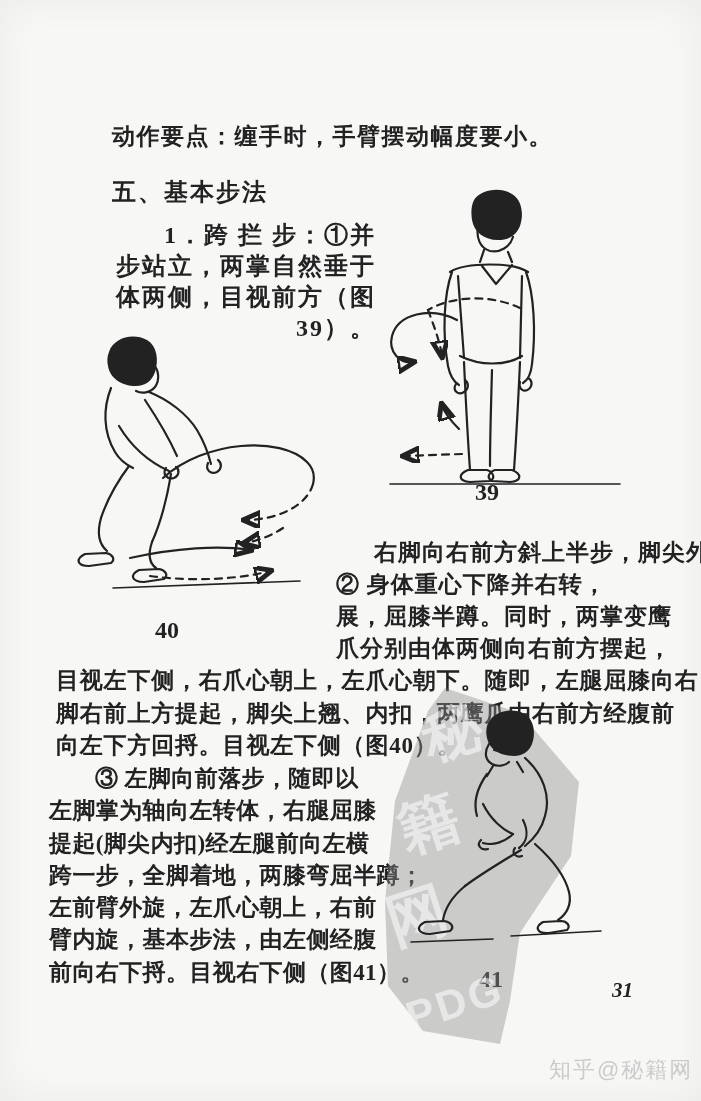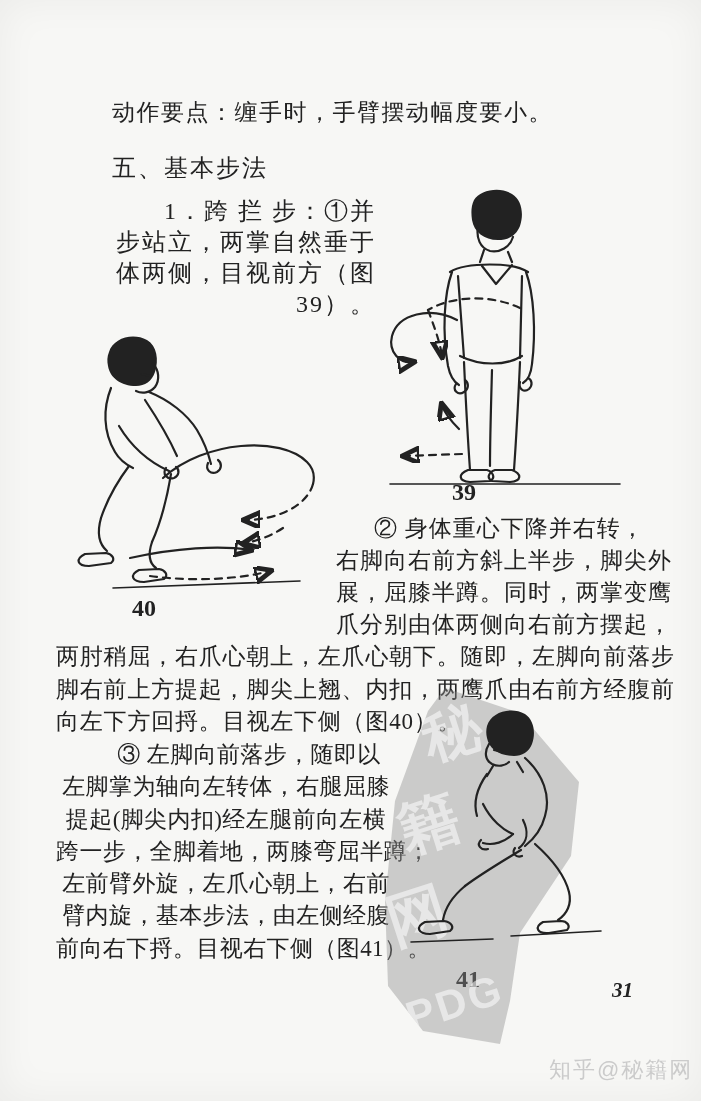--- a/index.html
+++ b/index.html
@@ -10,34 +10,34 @@
     --corner-wm:#cbcbcb;
   }
   html,body{margin:0;padding:0;background:#e9e9e9;}
   .page{
     position:relative;width:701px;height:1101px;margin:0 auto;
     background:var(--paper);overflow:hidden;
     font-family:"Liberation Serif","DejaVu Serif",serif;
     color:var(--ink);
     box-shadow:inset 0 0 40px rgba(0,0,0,0.05);
   }
-  .tblock{position:absolute;font-weight:400;}
+  .tblock{position:absolute;font-weight:700;margin-top:24px;}
   .tblock .line{white-space:nowrap;}
   .intro{left:112px;top:97px;font-size:23px;letter-spacing:1.5px;}
   .heading{left:112px;top:152px;font-size:24px;letter-spacing:2px;text-align:center;}
   .para1{left:60px;top:196px;width:316px;font-size:24px;line-height:31px;letter-spacing:2px;text-align:right;}
   .para1 .line:first-child{padding-left:50px;}
   .para2{left:336px;top:513px;width:336px;font-size:23px;line-height:32px;letter-spacing:1px;}
   .para2 .line:first-child{padding-left:38px;}
   .bridge{left:56px;top:641px;width:616px;font-size:23px;line-height:32.5px;letter-spacing:0.8px;}
-  .para3{left:56px;top:739px;width:340px;font-size:23px;line-height:32.3px;letter-spacing:0.4px;text-align:center;}
+  .para3{left:49px;top:739px;width:340px;font-size:23px;line-height:32.3px;letter-spacing:0.4px;}
   .para3 .line:first-child{padding-left:46px;}
-  .caption{position:absolute;font-weight:700;font-size:24px;width:70px;text-align:left;}
+  .caption{position:absolute;font-weight:700;font-size:24px;width:70px;text-align:center;}
   .cap39{left:452px;top:479px;}
-  .cap40{left:132px;top:595px;}
+  .cap40{left:132px;top:617px;}
   .cap41{left:456px;top:966px;}
   .pagenum{position:absolute;left:588px;top:978px;font-weight:700;font-style:italic;font-size:21px;margin-left:24px;}
   .fig{position:absolute;z-index:2;}
   .fig39{left:362px;top:186px;}
   .fig40{left:45px;top:330px;}
   .fig41{left:395px;top:700px;}
   .fig path{stroke:var(--ink);stroke-width:2.2;fill:none;stroke-linecap:round;stroke-linejoin:round;}
   .fig path.hair{fill:var(--ink);stroke:none;}
   .fig path.thin{stroke-width:1.6;}
   .fig path.dash{stroke-dasharray:7 6;}
@@ -81,28 +81,28 @@
   </div>
 
   <div class="tblock para1">
     <div class="line">1．跨 拦 步：①并</div>
     <div class="line">步站立，两掌自然垂于</div>
     <div class="line">体两侧，目视前方（图</div>
     <div class="line">39）。</div>
   </div>
 
   <div class="tblock para2">
+    <div class="line">右脚向右前方斜上半步，脚尖外</div>
     <div class="line">② 身体重心下降并右转，</div>
-    <div class="line">右脚向右前方斜上半步，脚尖外</div>
     <div class="line">展，屈膝半蹲。同时，两掌变鹰</div>
     <div class="line">爪分别由体两侧向右前方摆起，</div>
   </div>
 
   <div class="tblock bridge">
-    <div class="line">两肘稍屈，右爪心朝上，左爪心朝下。随即，左脚向前落步</div>
+    <div class="line">目视左下侧，右爪心朝上，左爪心朝下。随即，左腿屈膝向右</div>
     <div class="line">脚右前上方提起，脚尖上翘、内扣，两鹰爪由右前方经腹前</div>
     <div class="line">向左下方回捋。目视左下侧（图40）。</div>
   </div>
 
   <div class="tblock para3">
     <div class="line">③ 左脚向前落步，随即以</div>
     <div class="line">左脚掌为轴向左转体，右腿屈膝</div>
     <div class="line">提起(脚尖内扣)经左腿前向左横</div>
     <div class="line">跨一步，全脚着地，两膝弯屈半蹲；</div>
     <div class="line">左前臂外旋，左爪心朝上，右前</div>

